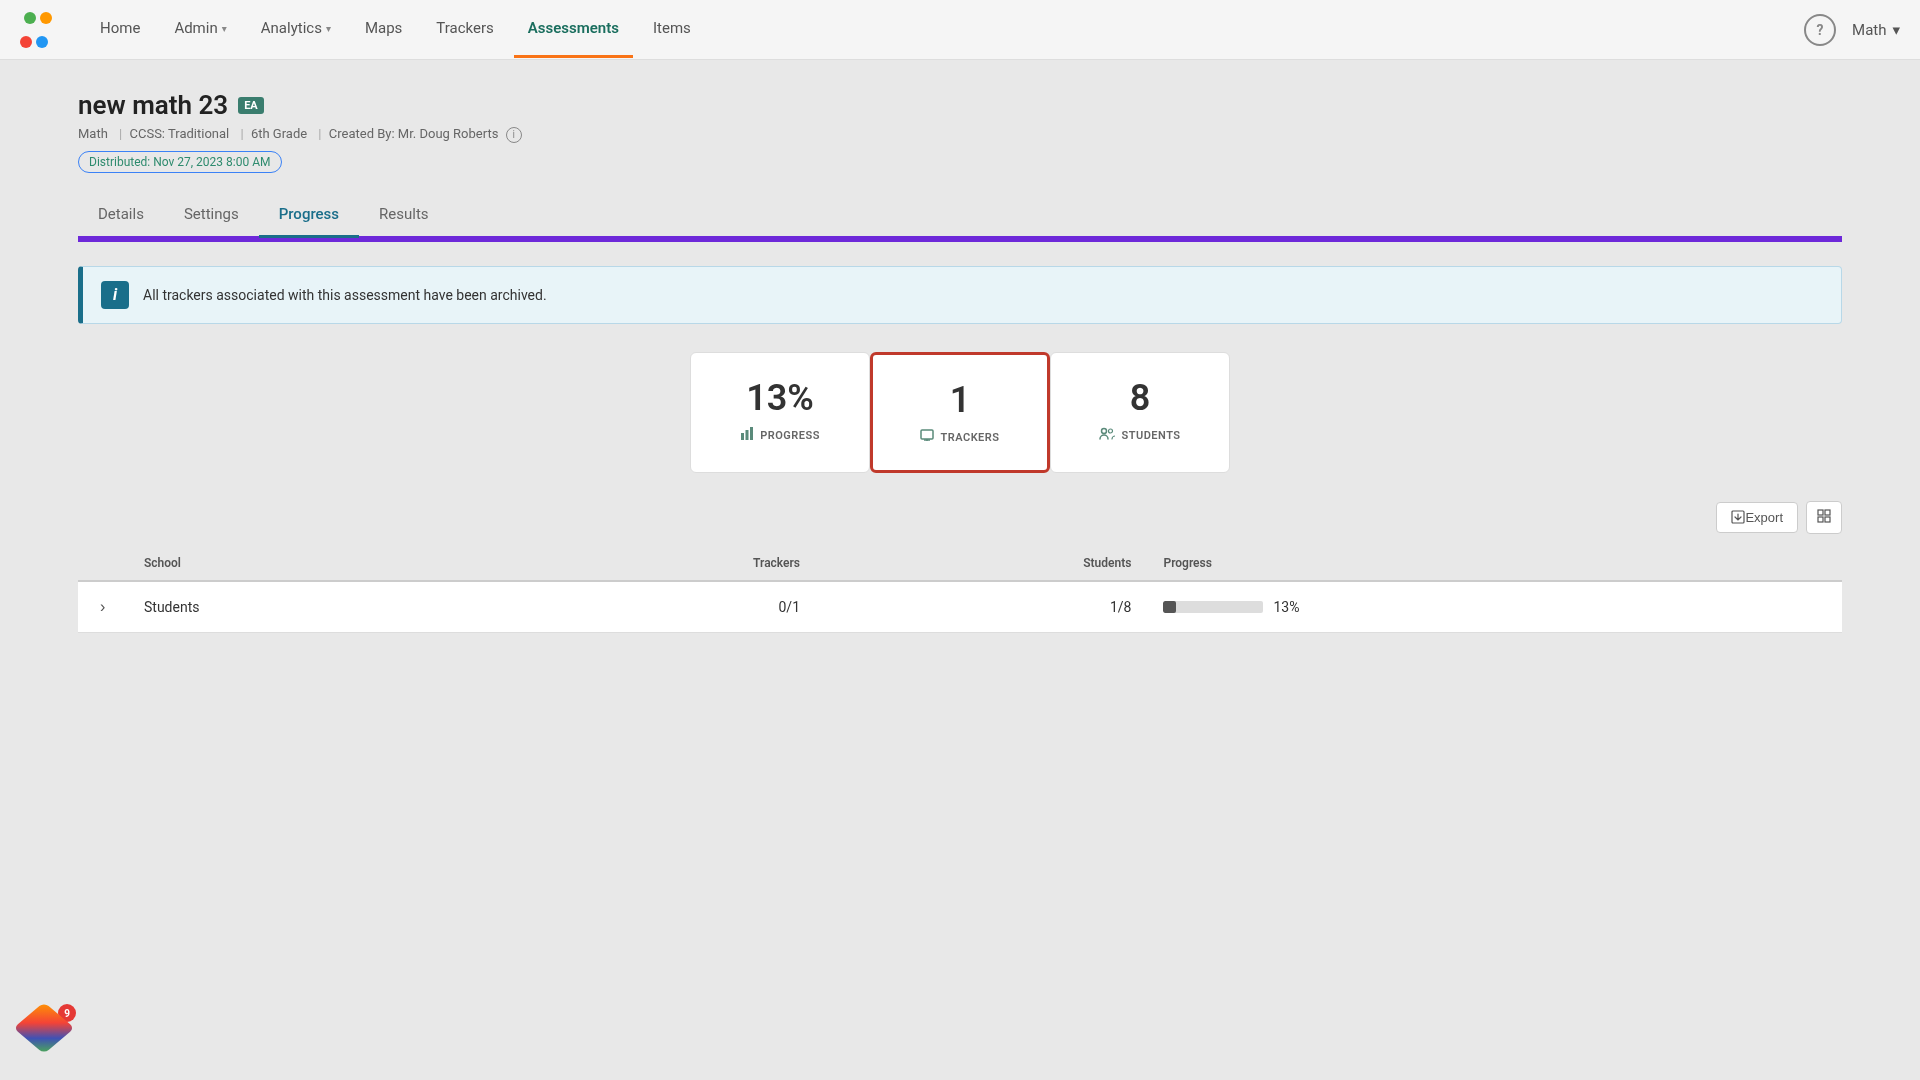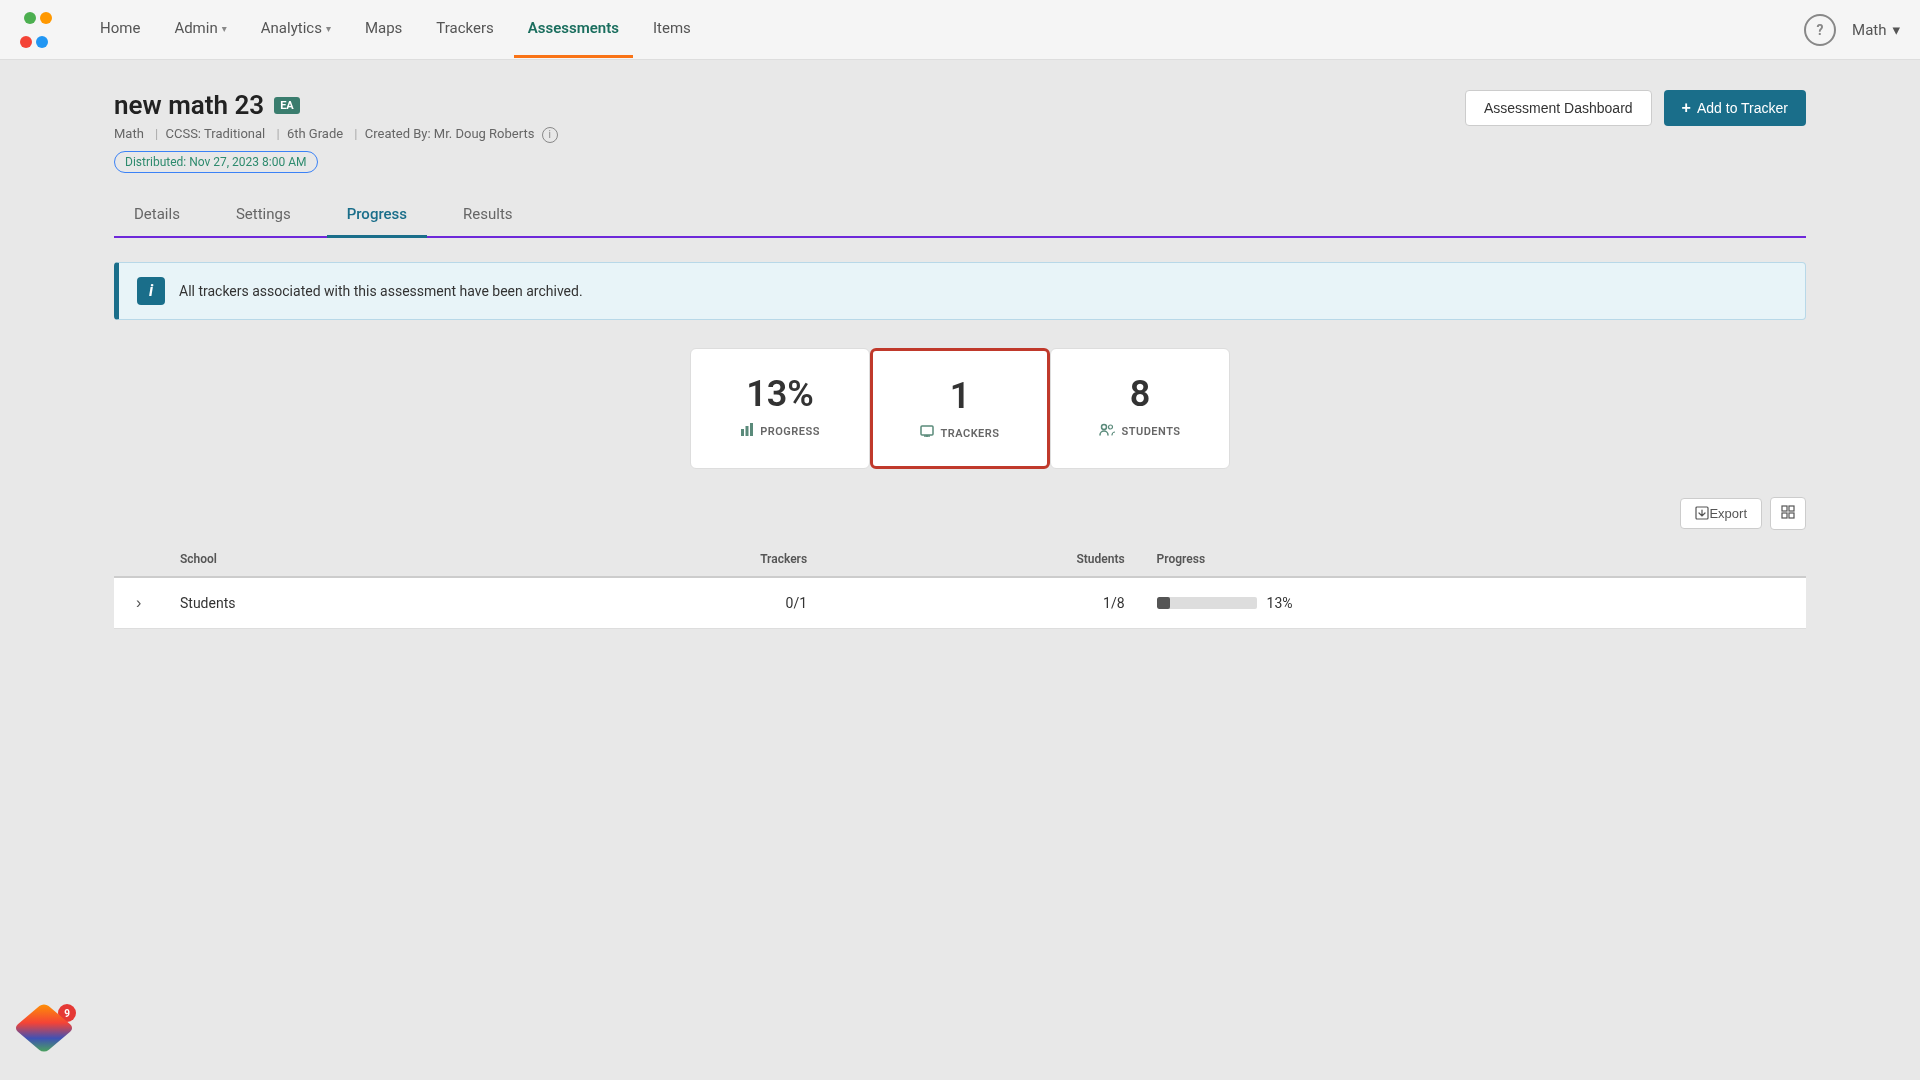--- a/index.html
+++ b/index.html
@@ -18,41 +18,41 @@
     .nav-items { display: flex; align-items: center; gap: 6px; flex: 1; }
     .nav-item { padding: 18px 14px; cursor: pointer; color: #555; font-size: 15px; white-space: nowrap; display: flex; align-items: center; gap: 4px; text-decoration: none; border-bottom: 3px solid transparent; }
     .nav-item.active { color: #1a6e5e; border-bottom: 3px solid #f97316; font-weight: 600; }
     .nav-item .chevron { font-size: 10px; color: #888; }
 
     .nav-right { display: flex; align-items: center; gap: 16px; margin-left: auto; }
     .help-btn { width: 32px; height: 32px; border-radius: 50%; border: 2px solid #888; display: flex; align-items: center; justify-content: center; color: #888; font-size: 14px; font-weight: bold; cursor: pointer; }
     .user-btn { display: flex; align-items: center; gap: 6px; cursor: pointer; color: #555; font-size: 15px; }
 
     
-    .main { padding: 30px 114px; background: #e8e8e8; min-height: calc(100vh - 60px); }
+    .main { padding: 30px 78px; background: #e8e8e8; min-height: calc(100vh - 60px); }
 
     
     .page-header { display: flex; justify-content: space-between; align-items: flex-start; margin-bottom: 20px; }
     .page-title-area {}
     .page-title { display: flex; align-items: center; gap: 10px; margin-bottom: 6px; }
     .page-title h1 { font-size: 26px; font-weight: 600; color: #222; }
     .ea-badge { background: #3a7d6e; color: white; font-size: 11px; font-weight: bold; padding: 2px 6px; border-radius: 3px; }
     .meta-row { color: #666; font-size: 13px; margin-bottom: 8px; }
     .meta-row span { margin-right: 4px; }
     .meta-sep { margin: 0 4px; color: #aaa; }
     .info-icon { width: 16px; height: 16px; border-radius: 50%; border: 1px solid #888; display: inline-flex; align-items: center; justify-content: center; font-size: 10px; color: #888; cursor: pointer; }
     .distributed-badge { display: inline-block; border: 1px solid #3b82f6; color: #2e8b6e; padding: 3px 10px; border-radius: 12px; font-size: 12px; font-weight: 400; }
 
     .header-actions { display: flex; align-items: center; gap: 12px; }
     .btn-dashboard { background: white; border: 1px solid #ccc; padding: 9px 18px; border-radius: 4px; cursor: pointer; color: #333; font-size: 14px; }
     .btn-add-tracker { background: #1a6e8a; border: none; padding: 9px 18px; border-radius: 4px; cursor: pointer; color: white; font-size: 14px; display: flex; align-items: center; gap: 6px; }
     .btn-add-tracker .plus { font-size: 16px; font-weight: bold; }
 
     
-    .tabs { display: flex; gap: 16px; border-bottom: 2px solid #6d28d9; margin-bottom: 24px; }
+    .tabs { display: flex; gap: 0; border-bottom: 6px solid #6d28d9; margin-bottom: 24px; }
     .tab { padding: 12px 20px; cursor: pointer; color: #666; font-size: 15px; border-bottom: 3px solid transparent; margin-bottom: -2px; }
     .tab.active { color: #1a6e8a; border-bottom: 3px solid #1a6e8a; font-weight: 500; }
 
     
     .info-banner { background: #e8f4f8; border: 1px solid #b8d8e8; border-left: 5px solid #1a6e8a; border-radius: 4px; padding: 14px 18px; display: flex; align-items: center; gap: 14px; margin-bottom: 28px; }
     .info-banner-icon { width: 28px; height: 28px; background: #1a6e8a; border-radius: 4px; display: flex; align-items: center; justify-content: center; color: white; font-style: italic; font-weight: bold; font-size: 16px; flex-shrink: 0; }
     .info-banner-text { color: #333; font-size: 14px; }
 
     
     .stat-cards { display: flex; justify-content: center; gap: 0; margin-bottom: 28px; }
@@ -145,27 +145,20 @@
         <span>Math</span>
         <span class="meta-sep">|</span>
         <span>CCSS: Traditional</span>
         <span class="meta-sep">|</span>
         <span>6th Grade</span>
         <span class="meta-sep">|</span>
         <span>Created By: Mr. Doug Roberts</span>
         <span class="info-icon">i</span>
       </div>
       <div class="distributed-badge">Distributed: Nov 27, 2023 8:00 AM</div>
-    </div>
-    <div class="header-actions">
-      <button class="btn-dashboard">Assessment Dashboard</button>
-      <button class="btn-add-tracker">
-        <span class="plus">+</span>
-        <span>Add to Tracker</span>
-      </button>
     </div>
   </div>
 
   <div class="tabs">
     <div class="tab">
       <span>Details</span>
     </div>
     <div class="tab">
       <span>Settings</span>
     </div>

